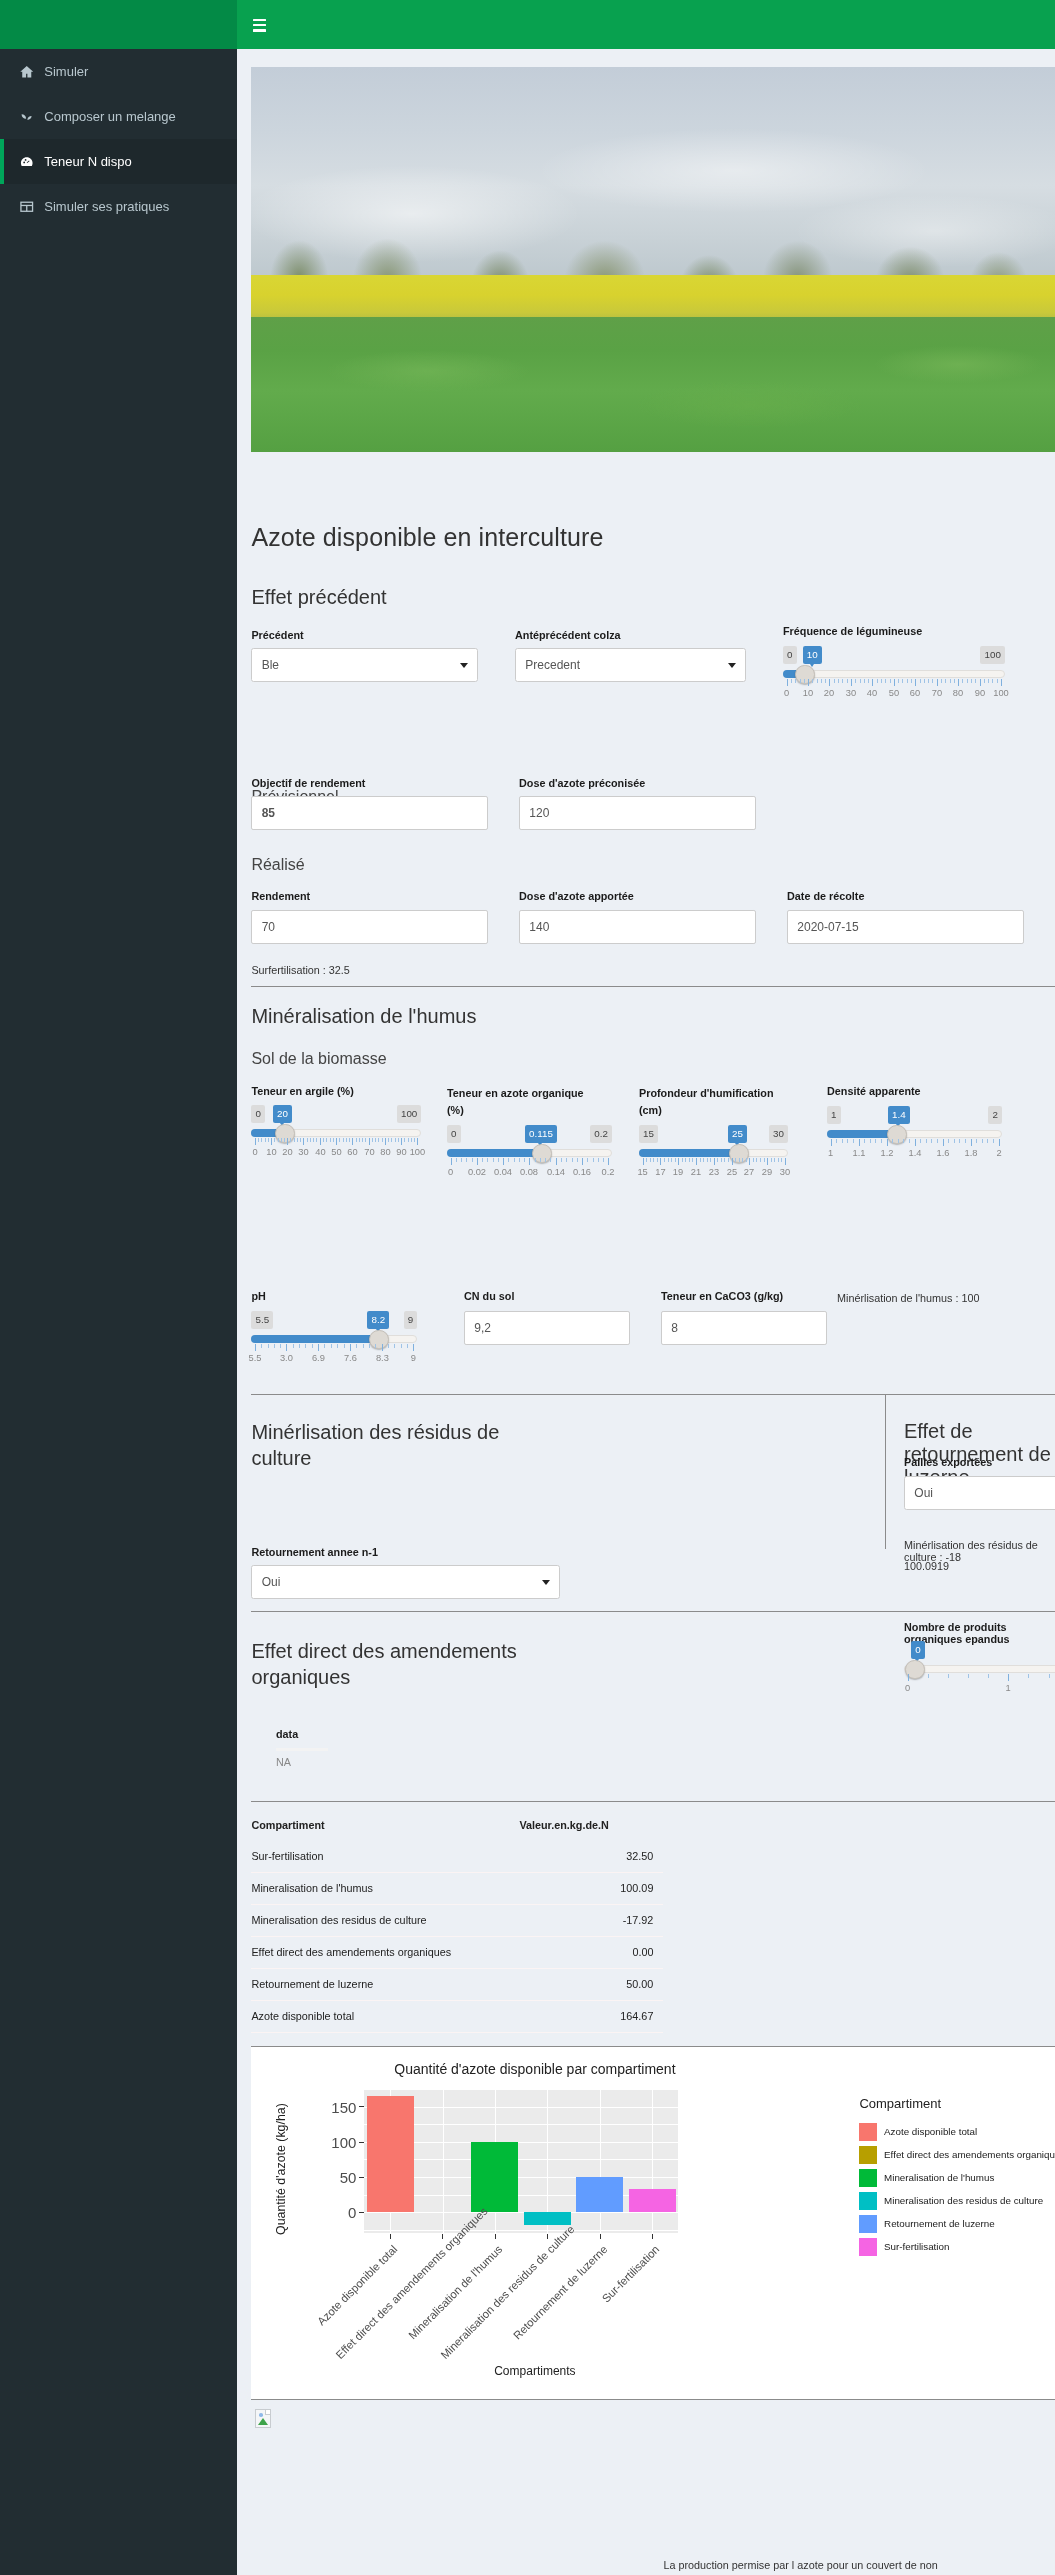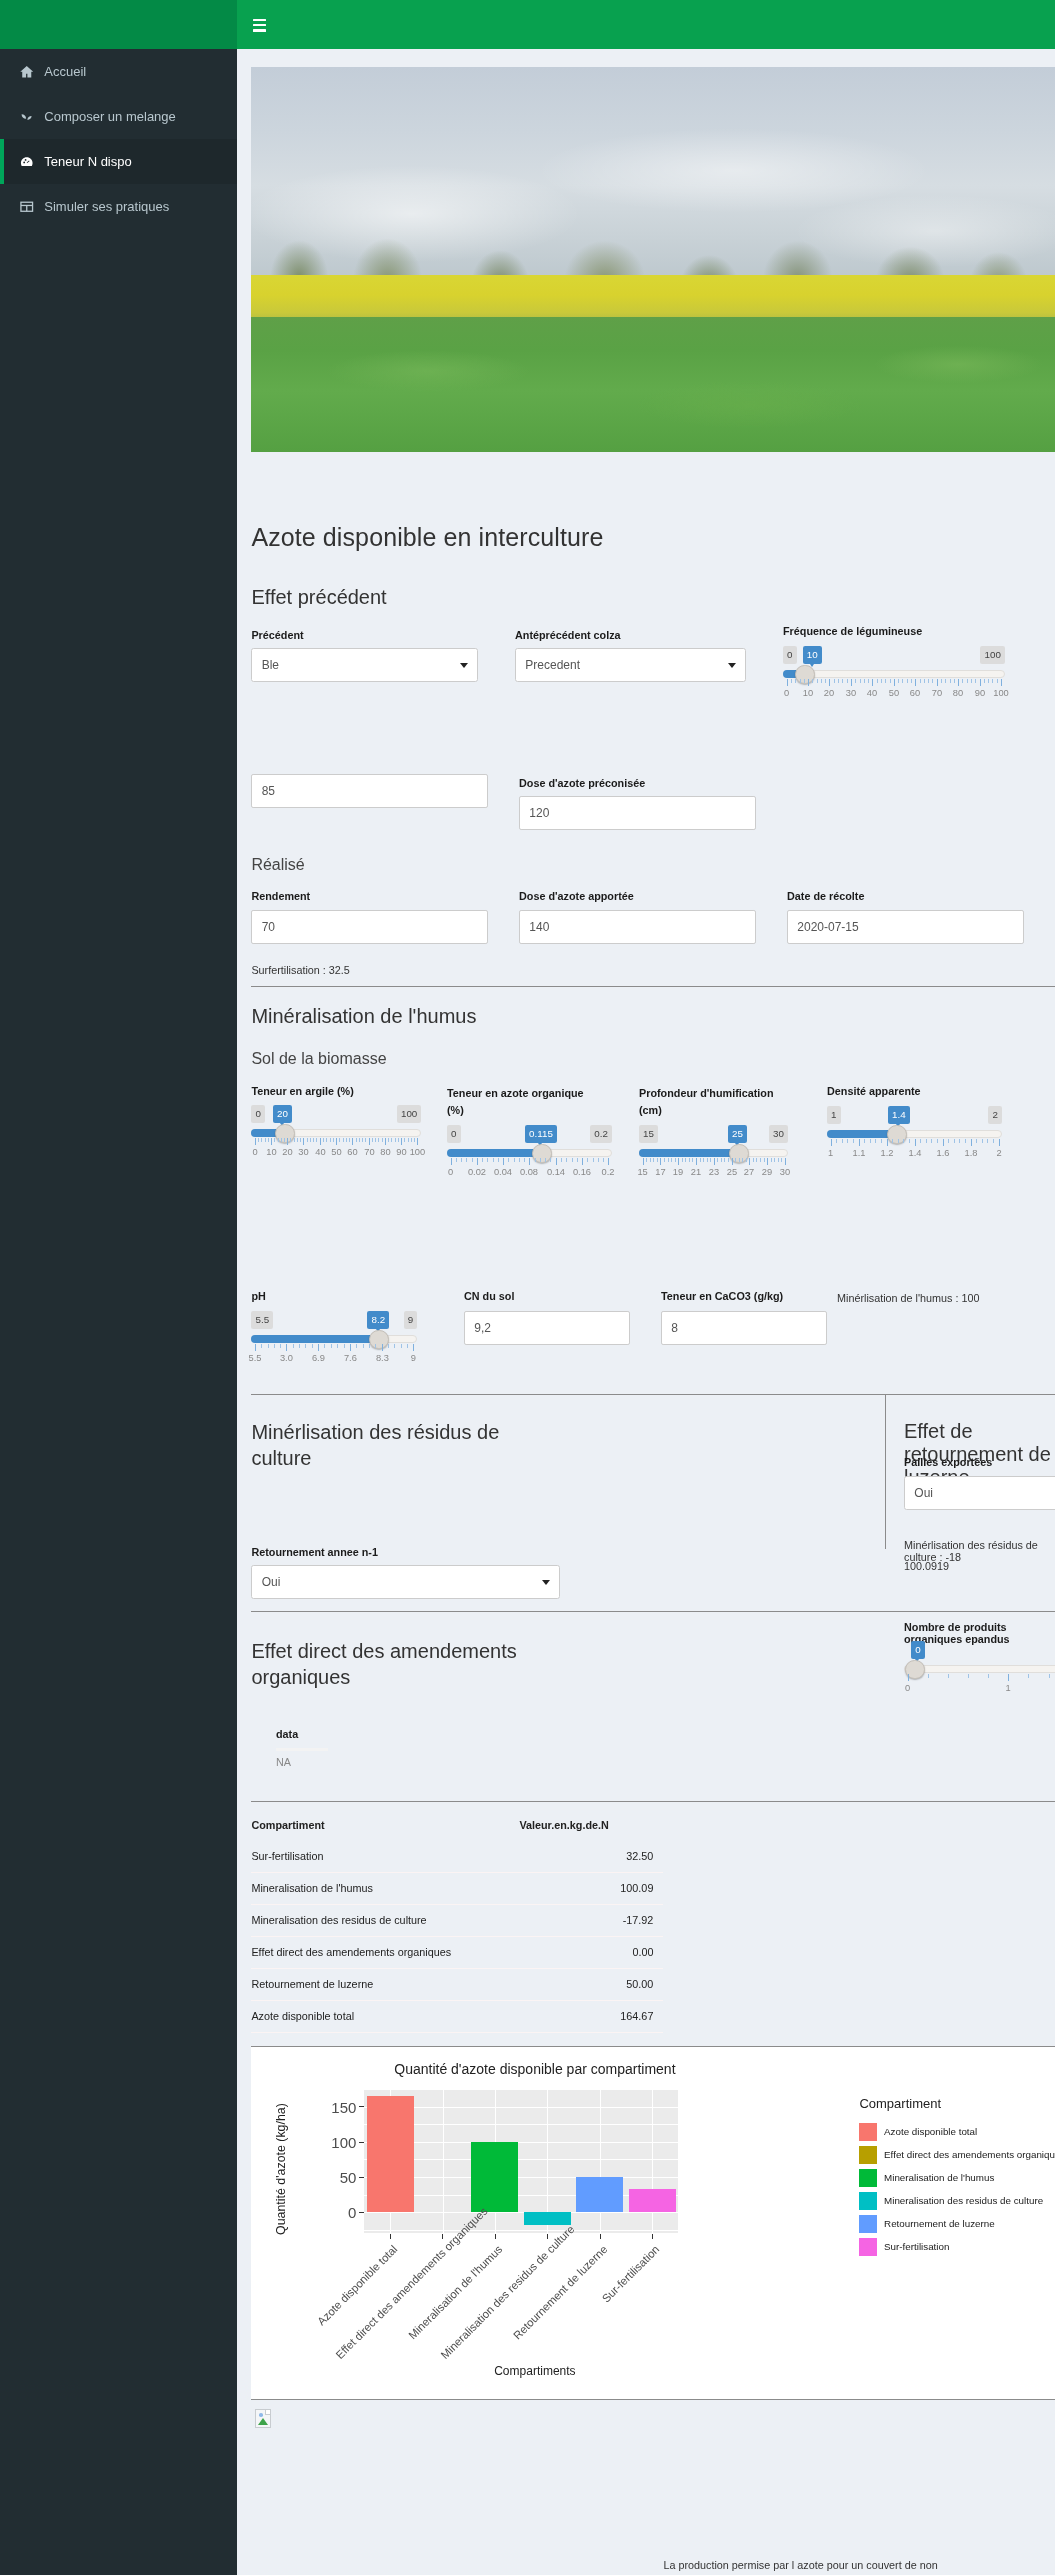--- a/index.html
+++ b/index.html
@@ -269,21 +269,21 @@
 </div>
 
 <div id="sidebar">
 
   <div class="nav-item">
     <span class="nav-ico">
       <svg width="17.5" height="15.5" viewBox="0 0 24 24" fill="#b8c7ce">
         <path d="M12 3 2 12h3v9h6v-6h2v6h6v-9h3z"></path>
       </svg>
     </span>
-    <span class="nav-label">Accueil</span>
+    <span class="nav-label">Simuler</span>
   </div>
 
   <div class="nav-item">
     <span class="nav-ico">
       <svg width="17.5" height="15.5" viewBox="0 0 24 24" fill="#b8c7ce">
         <path d="M11 21v-6c-4 0-7-2.5-7-7 4 0 7 2.5 7 7zM13 21v-4c0-3.5 3-6 6.5-6 0 3.5-3 6-6.5 6z"></path>
       </svg>
     </span>
     <span class="nav-label">Composer un melange</span>
   </div>
@@ -407,21 +407,21 @@
           <span style="left: 132px;">60</span>
           <span style="left: 154px;">70</span>
           <span style="left: 175px;">80</span>
           <span style="left: 197px;">90</span>
           <span style="left: 218px;">100</span>
         </div>
   </div>
 
   <div class="abs h3" style="left:14.4px; top:696px;margin-top:43px;">Prévisionnel</div>
   <div class="abs flabel" style="left:14.4px; top:728px;">Objectif de rendement</div>
-  <div class="text-box" style="left:14.4px; top:725px; width:237px;">
+  <div class="text-box" style="left:14.4px; top:747px; width:237px;font-weight:bold;">
     <span>85</span>
   </div>
   <div class="abs flabel" style="left:282px; top:728px;">Dose d'azote préconisée</div>
   <div class="text-box" style="left:282px; top:747px; width:237px;">
     <span>120</span>
   </div>
 
   <div class="abs h3" style="left:14.4px; top:807px;">Réalisé</div>
   <div class="abs flabel" style="left:14.4px; top:841px;">Rendement</div>
   <div class="text-box" style="left:14.4px; top:861px; width:237px;">

